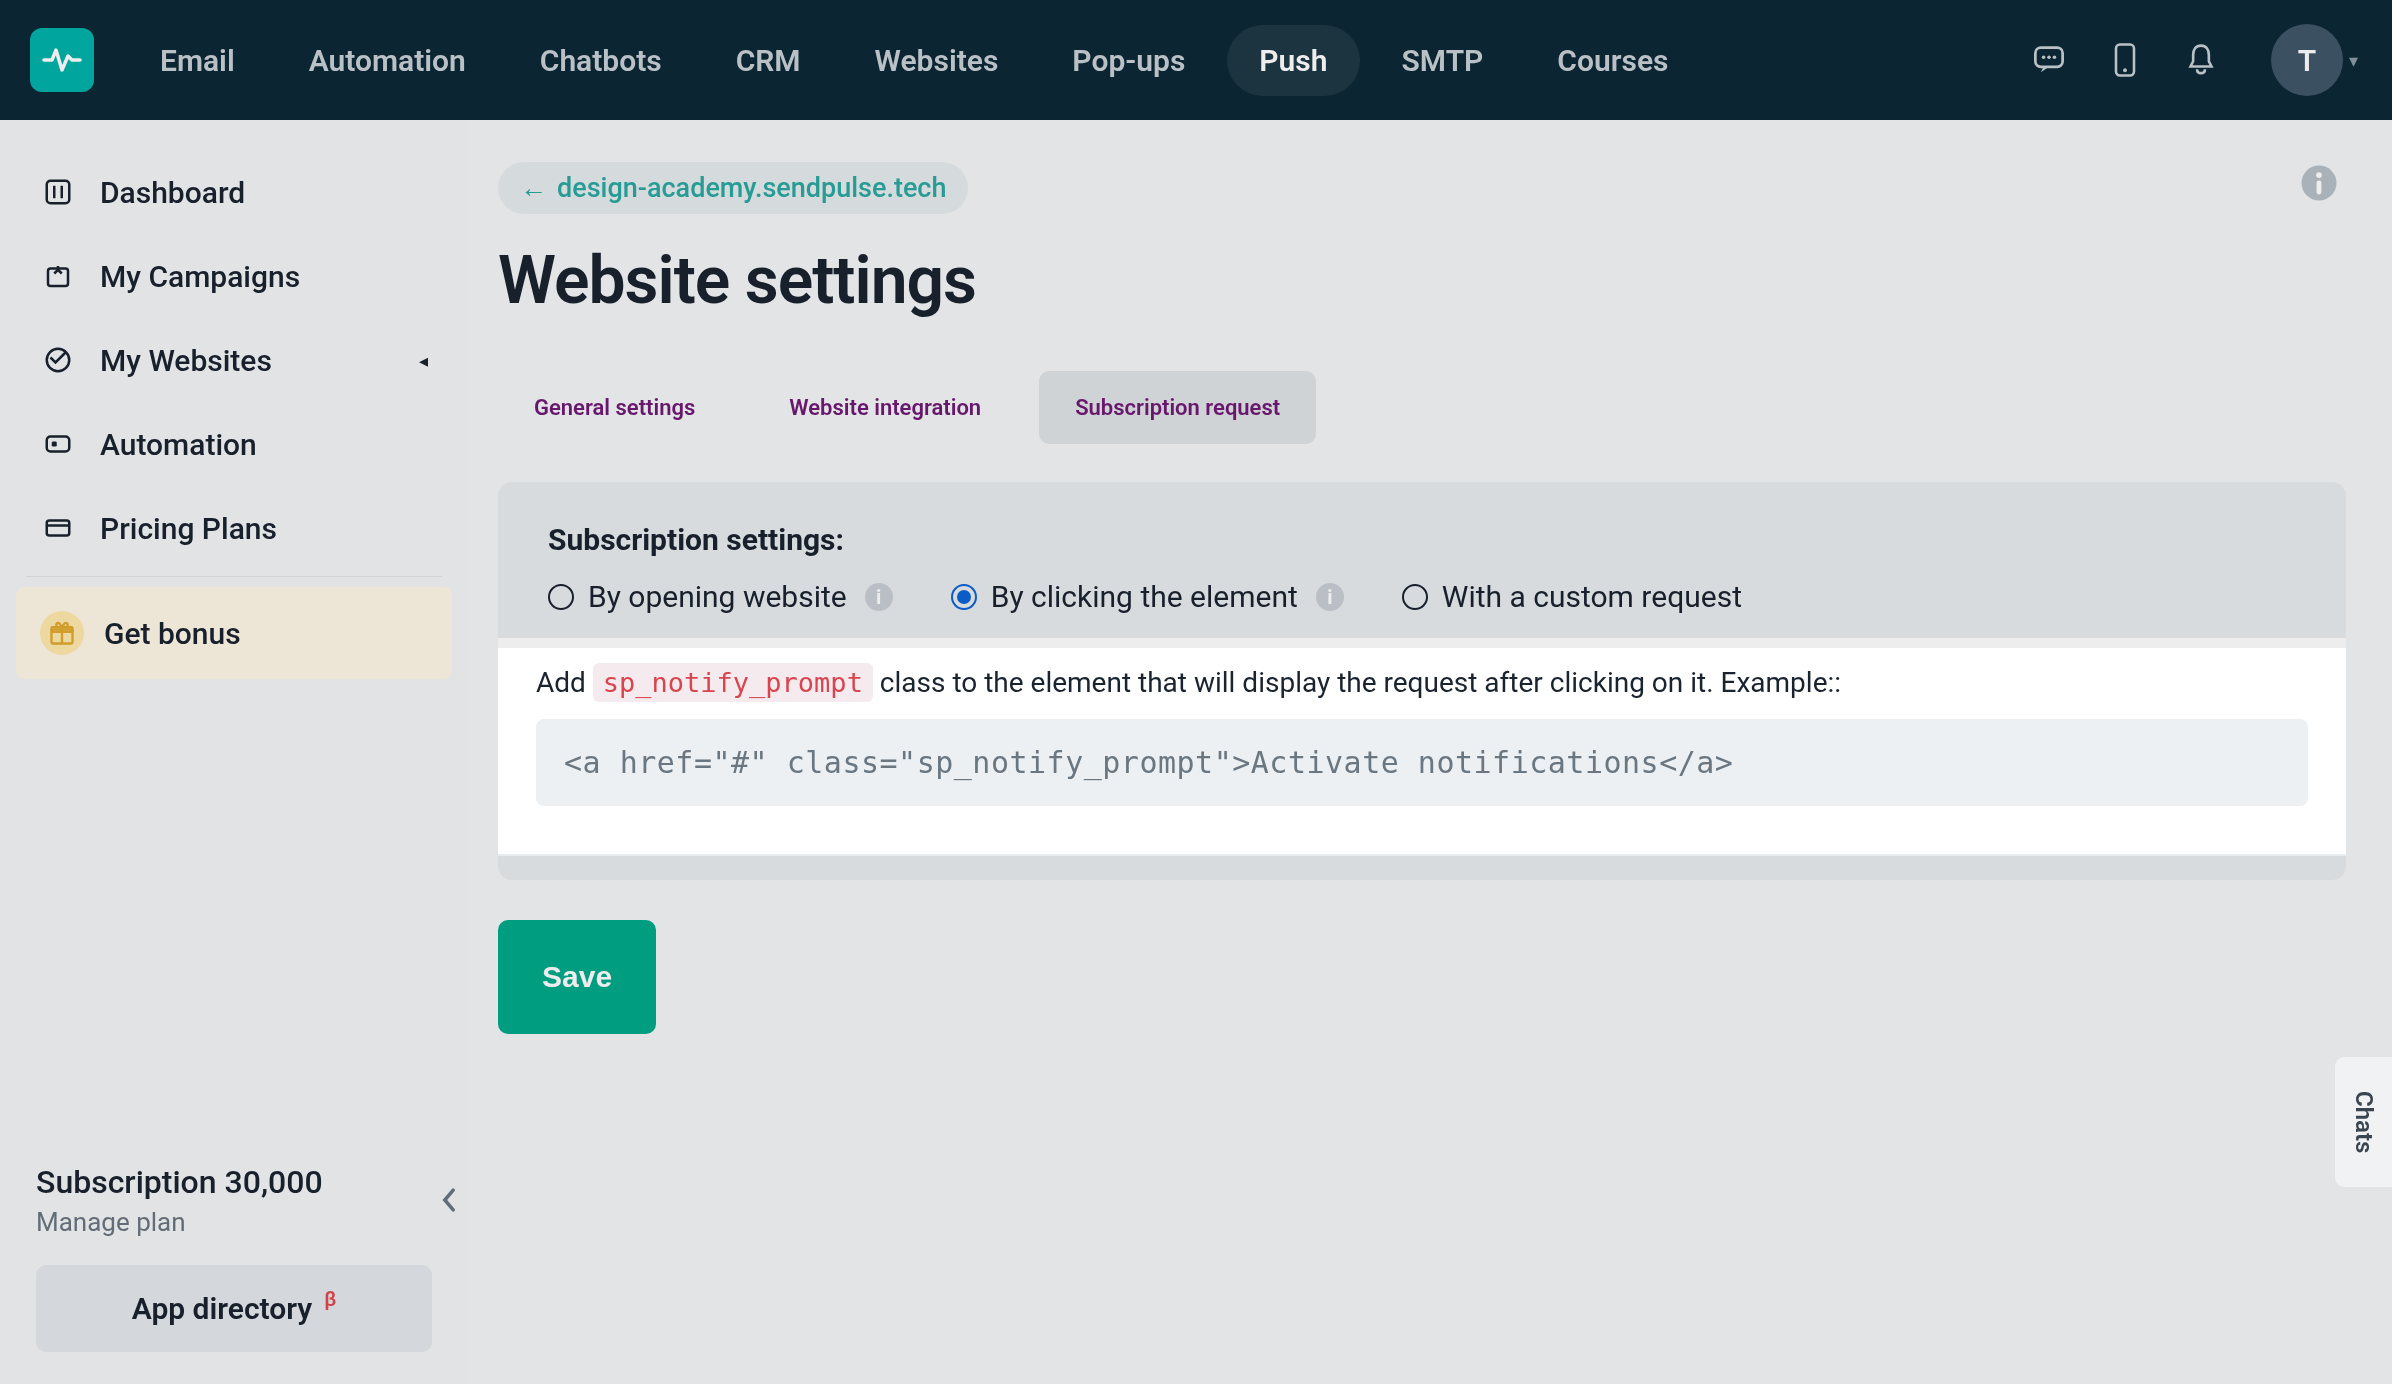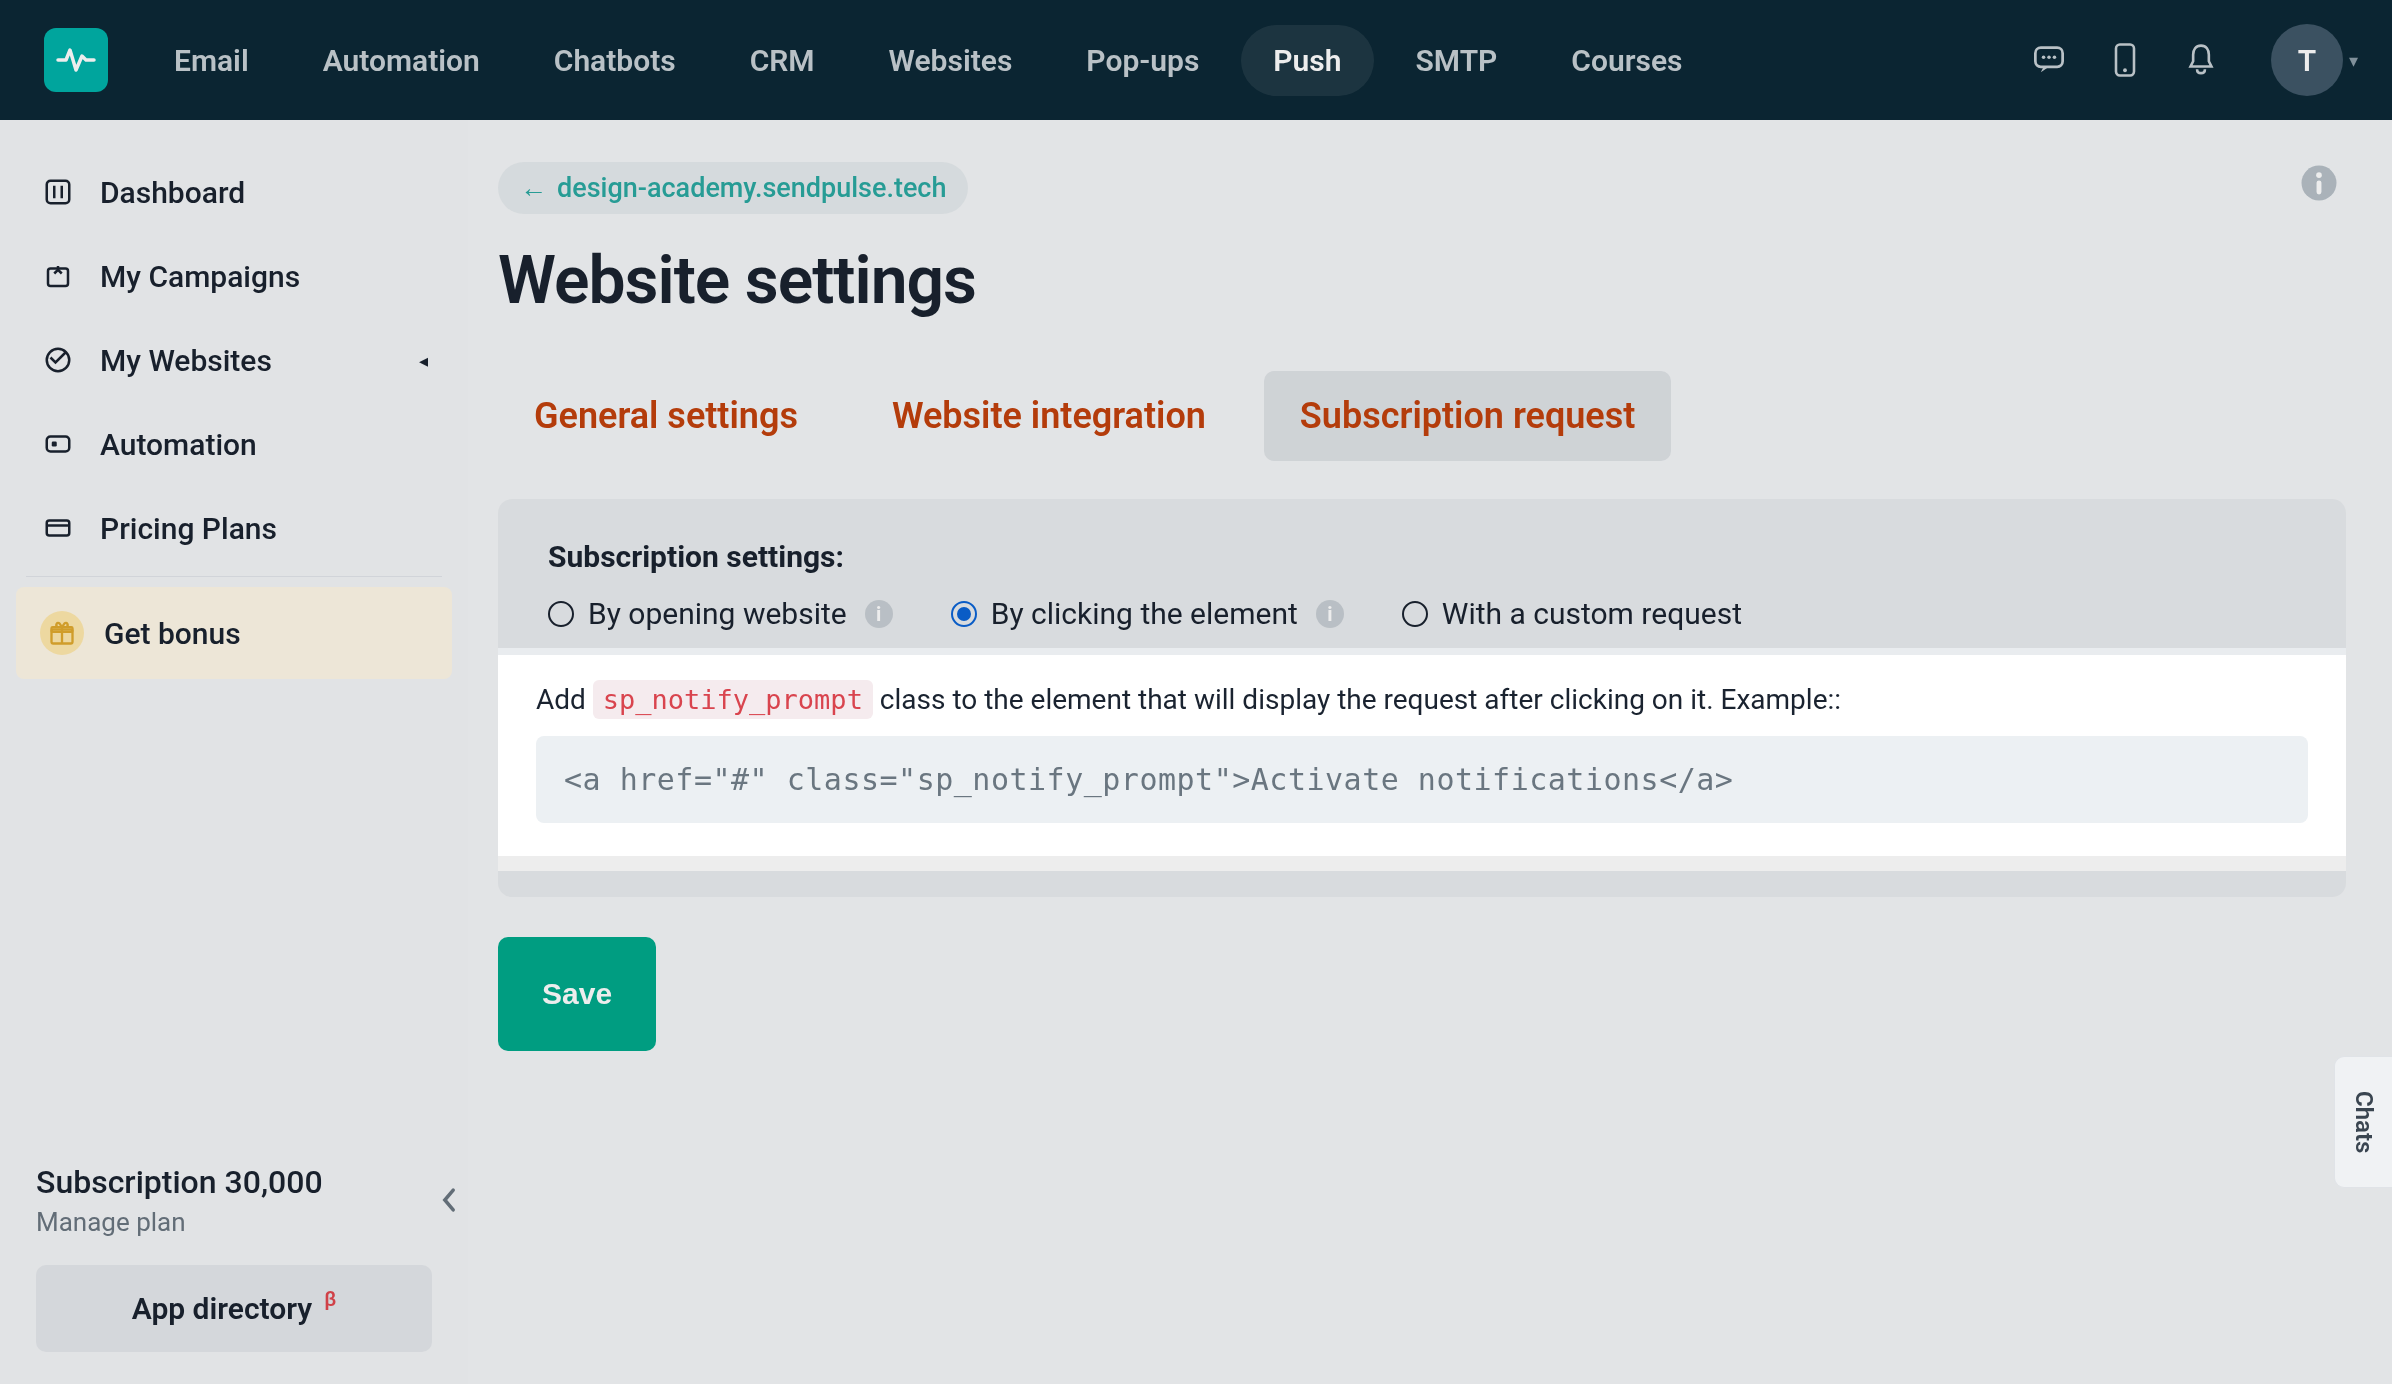--- a/index.html
+++ b/index.html
@@ -1,18 +1,18 @@
 <!DOCTYPE html>
 <html><head>
 <meta charset="utf-8">
 <style>
 * { margin: 0; padding: 0; box-sizing: border-box; }
 body { font-family: -apple-system, BlinkMacSystemFont, "Segoe UI", Roboto, sans-serif; background: #f4f6f8; color: #1a2330; overflow: hidden; width: 2392px; height: 1384px; position: relative; transform-origin: top left; }
 
-.topbar { background: #0c2836; height: 120px; display: flex; align-items: center; padding: 0 34px 0 44px; gap: 4px; }
+.topbar { background: #0c2836; height: 120px; display: flex; align-items: center; padding: 0 34px 0 30px; gap: 4px; }
 .logo { width: 64px; height: 64px; background: #00b2a9; border-radius: 12px; display: flex; align-items: center; justify-content: center; margin-right: 30px; }
 .logo svg { width: 40px; height: 32px; }
 .nav { display: flex; gap: 10px; }
 .nav-item { color: #c7d0d5; font-size: 30px; font-weight: 600; padding: 18px 32px; border-radius: 40px; cursor: pointer; }
 .nav-item.active { background: rgba(255,255,255,0.08); color: #ffffff; }
 .topbar-icons { margin-left: auto; display: flex; align-items: center; gap: 40px; color: #c7d0d5; }
 .top-icon { cursor: pointer; width: 36px; height: 36px; display: flex; align-items: center; justify-content: center; }
 .avatar { width: 72px; height: 72px; border-radius: 50%; background: #405869; color: #fff; display: flex; align-items: center; justify-content: center; font-size: 30px; font-weight: 600; margin-left: 12px; }
 .avatar-wrap { display: flex; align-items: center; gap: 6px; cursor: pointer; }
 .avatar-caret { color: #8a9ba6; font-size: 18px; }
@@ -32,21 +32,21 @@
 .collapse-btn { position: absolute; right: -12px; top: 22px; width: 30px; height: 30px; display:flex; align-items:center; justify-content:center; color:#6a7680; cursor:pointer; }
 .app-dir { margin: 28px 0 0 0; background: #e5e8ec; border-radius: 10px; padding: 26px 0; display: flex; align-items: center; justify-content: center; gap: 8px; font-size: 30px; font-weight: 600; color: #1a2330; cursor: pointer; }
 .badge-beta { color: #e0464e; font-size: 20px; font-weight: 600; position: relative; top: -10px; margin-left: 4px; }
 
 .main { flex: 1; padding: 42px 46px 0 30px; position: relative; }
 .breadcrumb { display: inline-flex; align-items: center; gap: 10px; background: #e6ebee; color: #2aa8a1; font-size: 27px; font-weight: 500; padding: 10px 22px; border-radius: 30px; cursor: pointer; }
 .page-title { font-size: 66px; font-weight: 600; color: #1a2330; margin-top: 28px; letter-spacing: -1px; }
 .info-icon { position: absolute; right: 52px; top: 42px; width: 42px; height: 42px; color: #9aa6b0; cursor: pointer; }
 
 .tabs { display: flex; gap: 22px; margin-top: 52px; }
-.tab { padding: 24px 36px; border-radius: 10px; font-size: 36px; font-weight: 600; color: #c2410c; cursor: pointer; }
+.tab { padding: 24px 36px; border-radius: 10px; font-size: 22px; font-weight: 600; color: #701a75; cursor: pointer; }
 .tab.active { background: #dfe3e7; }
 
 .panel { margin-top: 38px; background: #e9ecef; border-radius: 14px; padding: 40px 0 26px 0; }
 .panel-inner-top { padding: 0 50px; }
 .panel-label { font-size: 30px; font-weight: 700; color: #1a2330; margin-bottom: 22px; }
 .radio-row { display: flex; gap: 58px; align-items: center; }
 .radio-opt { display: flex; align-items: center; gap: 14px; font-size: 30px; color: #1a2330; cursor: pointer; }
 .radio-circ { width: 26px; height: 26px; border: 2.5px solid #1a2330; border-radius: 50%; display: inline-flex; align-items:center; justify-content:center; }
 .radio-circ.sel { border-color: #0b64d6; }
 .radio-dot { width: 14px; height: 14px; background: #0b64d6; border-radius: 50%; }

